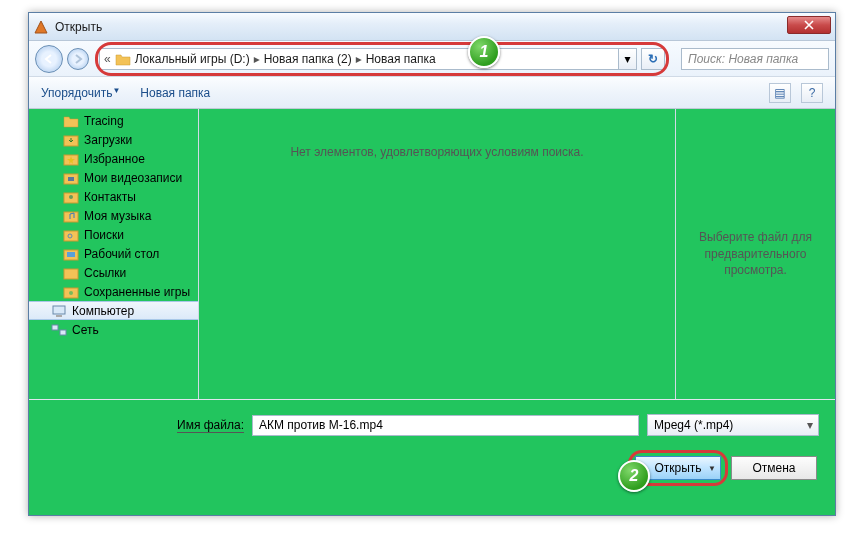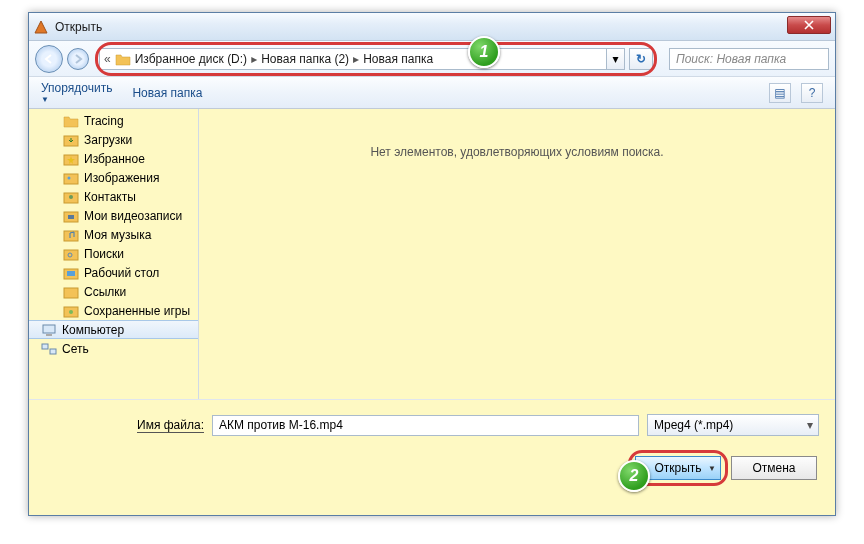--- a/index.html
+++ b/index.html
@@ -1,51 +1,51 @@
 <!DOCTYPE html>
 <html><head>
 <meta charset="utf-8">
 <style>
   * { box-sizing: border-box; font-family: "Segoe UI", Tahoma, sans-serif; font-size: 12px; }
   body { margin: 0; background: #fff; width: 864px; height: 544px; overflow: hidden; position: relative; }
-  .window { position: absolute; left: 28px; top: 12px; width: 808px; height: 504px; background: #fef9c3; border: 1px solid #5b7ea5; box-shadow: 0 0 8px rgba(0,0,0,0.3); }
+  .window { position: absolute; left: 28px; top: 12px; width: 808px; height: 504px; background: #22c55e; border: 1px solid #5b7ea5; box-shadow: 0 0 8px rgba(0,0,0,0.3); }
   .titlebar { height: 28px; background: linear-gradient(#f7fbff,#e4eef9 40%,#d3e3f3); display: flex; align-items: center; padding: 0 4px; border-bottom: 1px solid #b8c7d8; position: relative; }
   .titlebar .app-icon { width: 16px; height: 16px; margin-right: 6px; display: flex; align-items: center; justify-content: center; }
   .titlebar .title { font-size: 12px; color: #1a1a1a; }
   .close-btn { position: absolute; right: 4px; top: 3px; width: 44px; height: 18px; background: linear-gradient(#e68a8a,#c94b4b 50%,#b33030); border: 1px solid #8a2a2a; border-radius: 2px; display: flex; align-items: center; justify-content: center; color: #fff; font-weight: bold; font-size: 11px; cursor: pointer; }
   .navbar { height: 36px; background: linear-gradient(#f7fbff,#eaf2fb); display: flex; align-items: center; padding: 0 6px; gap: 4px; border-bottom: 1px solid #d0dae6; position: relative; }
   .nav-btn { width: 28px; height: 28px; border-radius: 50%; background: radial-gradient(#e8f2ff 40%,#9fc1e8); border: 1px solid #6a8fb5; display: flex; align-items: center; justify-content: center; cursor: pointer; }
   .nav-btn.fwd { width: 22px; height: 22px; }
   .nav-btn svg { width: 12px; height: 12px; }
   .address-wrap { flex: 1; height: 24px; display: flex; align-items: center; position: relative; margin: 0 6px; }
   .highlight1 { position: absolute; left: -4px; right: -4px; top: -5px; bottom: -5px; border: 3px solid #d63a3a; border-radius: 16px; pointer-events: none; }
   .address { flex: 1; height: 22px; background: #fff; border: 1px solid #abc; display: flex; align-items: center; padding: 0 4px; overflow: hidden; }
   .address .chev-open { margin-right: 4px; color: #555; }
   .folder-ic { width: 16px; height: 14px; margin-right: 4px; }
   .address .crumb { color: #1a1a1a; white-space: nowrap; }
   .address .sep { margin: 0 4px; color: #555; }
   .addr-dd { width: 18px; height: 22px; border: 1px solid #abc; border-left: none; background: linear-gradient(#fff,#e8eef6); display: flex; align-items: center; justify-content: center; cursor: pointer; }
   .refresh-btn { width: 24px; height: 22px; border: 1px solid #abc; background: linear-gradient(#fff,#e8eef6); display: flex; align-items: center; justify-content: center; margin-left: 4px; cursor: pointer; color: #2a6db5; font-weight: bold; }
-  .search-box { width: 160px; height: 22px; border: 1px solid #abc; background: #fff; display: flex; align-items: center; padding: 0 6px; margin-left: 6px; color: #888; font-style: italic; }
+  .search-box { width: 148px; height: 22px; border: 1px solid #abc; background: #fff; display: flex; align-items: center; padding: 0 6px; margin-left: 6px; color: #888; font-style: italic; }
   .toolbar { height: 32px; background: linear-gradient(#fbfdff,#eef4fb 50%,#e4edf8); border-bottom: 1px solid #c0cad6; display: flex; align-items: center; padding: 0 12px; gap: 20px; }
-  .tb-link { color: #1a4d8a; cursor: pointer; display: flex; align-items: flex-start; gap: 0; flex-direction: column; }
+  .tb-link { color: #1a4d8a; cursor: pointer; display: flex; align-items: flex-start; gap: 0; }
   .tb-right { margin-left: auto; display: flex; gap: 10px; }
   .tb-ic { width: 22px; height: 20px; border: 1px solid #b8c7d8; background: linear-gradient(#fff,#e8eef6); display: flex; align-items: center; justify-content: center; cursor: pointer; color: #3a6aa5; }
   .body { display: flex; height: 290px; }
   .sidebar { width: 170px; border-right: 1px solid #d0dae6; overflow: hidden; padding-top: 2px; }
   .sb-item { display: flex; align-items: center; height: 19px; padding-left: 34px; gap: 5px; cursor: pointer; white-space: nowrap; }
-  .sb-item.lvl0 { padding-left: 12px; }
+  .sb-item.lvl0 { padding-left: 22px; }
   .sb-item.sel { background: linear-gradient(#f0f6fc,#dceaf9); border: 1px solid #a8c8e8; border-left: none; border-right: none; }
   .sb-ic { width: 16px; height: 14px; flex-shrink: 0; }
   .main { flex: 1; display: flex; }
   .file-area { flex: 1; text-align: center; padding-top: 36px; color: #555; }
   .preview { width: 160px; border-left: 1px solid #d0dae6; display: flex; align-items: center; justify-content: center; text-align: center; color: #555; padding: 0 10px; line-height: 1.4; }
   .bottom { padding: 14px 16px 12px 16px; border-top: 1px solid #e0e6ee; }
   .file-row { display: flex; align-items: center; gap: 8px; margin-bottom: 20px; padding-left: 92px; }
-  .file-label { text-align: right; }
+  .file-label { text-align: right; margin-left: 40px; }
   .file-label span{ border-bottom: 1px solid #555;}
   .file-input { flex: 1; height: 21px; border: 1px solid #abc; background: #fff; padding: 0 6px; display: flex; align-items: center; }
   .type-dd { width: 172px; height: 22px; border: 1px solid #abc; background: linear-gradient(#fff,#e8eef6); display: flex; align-items: center; padding: 0 6px; cursor: pointer; position: relative; }
   .type-dd:after { content: "▾"; position: absolute; right: 5px; color: #555; }
   .btn-row { display: flex; justify-content: flex-end; gap: 10px; padding-right: 2px; }
   .btn { width: 86px; height: 24px; border: 1px solid #8a8a8a; background: linear-gradient(#fdfdfd,#e8e8e8); display: flex; align-items: center; justify-content: center; cursor: pointer; position: relative; }
   .btn.primary { background: linear-gradient(#eaf6ff,#bfe4ff 50%,#9ad2f8); border: 1px solid #3a8acb; }
   .btn.primary .dd { position:absolute; right:4px; font-size:8px; color:#333;}
   .highlight2 { position: absolute; left: -8px; right: -8px; top: -7px; bottom: -7px; border: 3px solid #d63a3a; border-radius: 14px; pointer-events: none; }
   .callout { position: absolute; width: 32px; height: 32px; border-radius: 50%; background: radial-gradient(circle at 35% 30%, #7fd86a, #2f9e1e 70%); border: 2px solid #fff; box-shadow: 0 1px 3px rgba(0,0,0,0.5); display: flex; align-items: center; justify-content: center; color: #fff; font-weight: bold; font-size: 16px; font-style: italic; z-index: 20; }
@@ -82,21 +82,21 @@
           <path d="M4 2 L9 6 L4 10" fill="none" stroke="#b0c4da" stroke-width="2"></path>
         </svg>
     </div>
     <div class="address-wrap">
       <div class="highlight1"></div>
       <div class="address">
         <span class="chev-open">«</span>
         <svg class="folder-ic folder" viewBox="0 0 16 14">
             <path d="M1 3 h5 l1 2 h8 v8 h-14 z"></path>
           </svg>
-        <span class="crumb">Избранное диск (D:)</span>
+        <span class="crumb">Локальный игры (D:)</span>
         <span class="sep">▸</span>
         <span class="crumb">Новая папка (2)</span>
         <span class="sep">▸</span>
         <span class="crumb">Новая папка</span>
       </div>
       <div class="addr-dd">▾</div>
       <div class="refresh-btn">↻</div>
     </div>
     <div class="search-box">
       <span>Поиск: Новая папка</span>
@@ -133,37 +133,30 @@
         <div class="sb-item">
           <svg class="sb-ic" viewBox="0 0 16 14">
             <rect x="1" y="3" width="14" height="10" fill="#f3c257" stroke="#c89a30"></rect>
             <polygon points="8,4 9,7 12,7 9.5,9 10,12 8,10 6,12 6.5,9 4,7 7,7" fill="#e8c020"></polygon>
           </svg>
           <span>Избранное</span>
         </div>
         <div class="sb-item">
           <svg class="sb-ic" viewBox="0 0 16 14">
             <rect x="1" y="3" width="14" height="10" fill="#f3c257" stroke="#c89a30"></rect>
-            <circle cx="6" cy="7" r="1.5" fill="#5aa0d8"></circle>
-          </svg>
-          <span>Изображения</span>
+            <rect x="5" y="6" width="6" height="4" fill="#5a7a9a"></rect>
+          </svg>
+          <span>Мои видеозаписи</span>
         </div>
         <div class="sb-item">
           <svg class="sb-ic" viewBox="0 0 16 14">
             <rect x="1" y="3" width="14" height="10" fill="#f3c257" stroke="#c89a30"></rect>
             <circle cx="8" cy="7" r="2" fill="#6a9a5a"></circle>
           </svg>
           <span>Контакты</span>
-        </div>
-        <div class="sb-item">
-          <svg class="sb-ic" viewBox="0 0 16 14">
-            <rect x="1" y="3" width="14" height="10" fill="#f3c257" stroke="#c89a30"></rect>
-            <rect x="5" y="6" width="6" height="4" fill="#5a7a9a"></rect>
-          </svg>
-          <span>Мои видеозаписи</span>
         </div>
         <div class="sb-item">
           <svg class="sb-ic" viewBox="0 0 16 14">
             <rect x="1" y="3" width="14" height="10" fill="#f3c257" stroke="#c89a30"></rect>
             <path d="M7 10V5l4-1v5" stroke="#3a7aba" fill="none"></path>
           </svg>
           <span>Моя музыка</span>
         </div>
         <div class="sb-item">
           <svg class="sb-ic" viewBox="0 0 16 14">
@@ -203,20 +196,23 @@
           <svg class="sb-ic" viewBox="0 0 16 14">
             <rect x="1" y="2" width="6" height="5" fill="#d8e8f8" stroke="#6a8aaa"></rect>
             <rect x="9" y="7" width="6" height="5" fill="#d8e8f8" stroke="#6a8aaa"></rect>
           </svg>
           <span>Сеть</span>
         </div>
       </div>
     <div class="main">
       <div class="file-area">
         <span>Нет элементов, удовлетворяющих условиям поиска.</span>
+      </div>
+      <div class="preview">
+        <span>Выберите файл для предварительного просмотра.</span>
       </div>
     </div>
   </div>
 
   <div class="bottom">
     <div class="file-row">
       <span class="file-label"><span>Имя файла:</span></span>
       <div class="file-input">
           <span>АКМ против М-16.mp4</span>
         </div>

